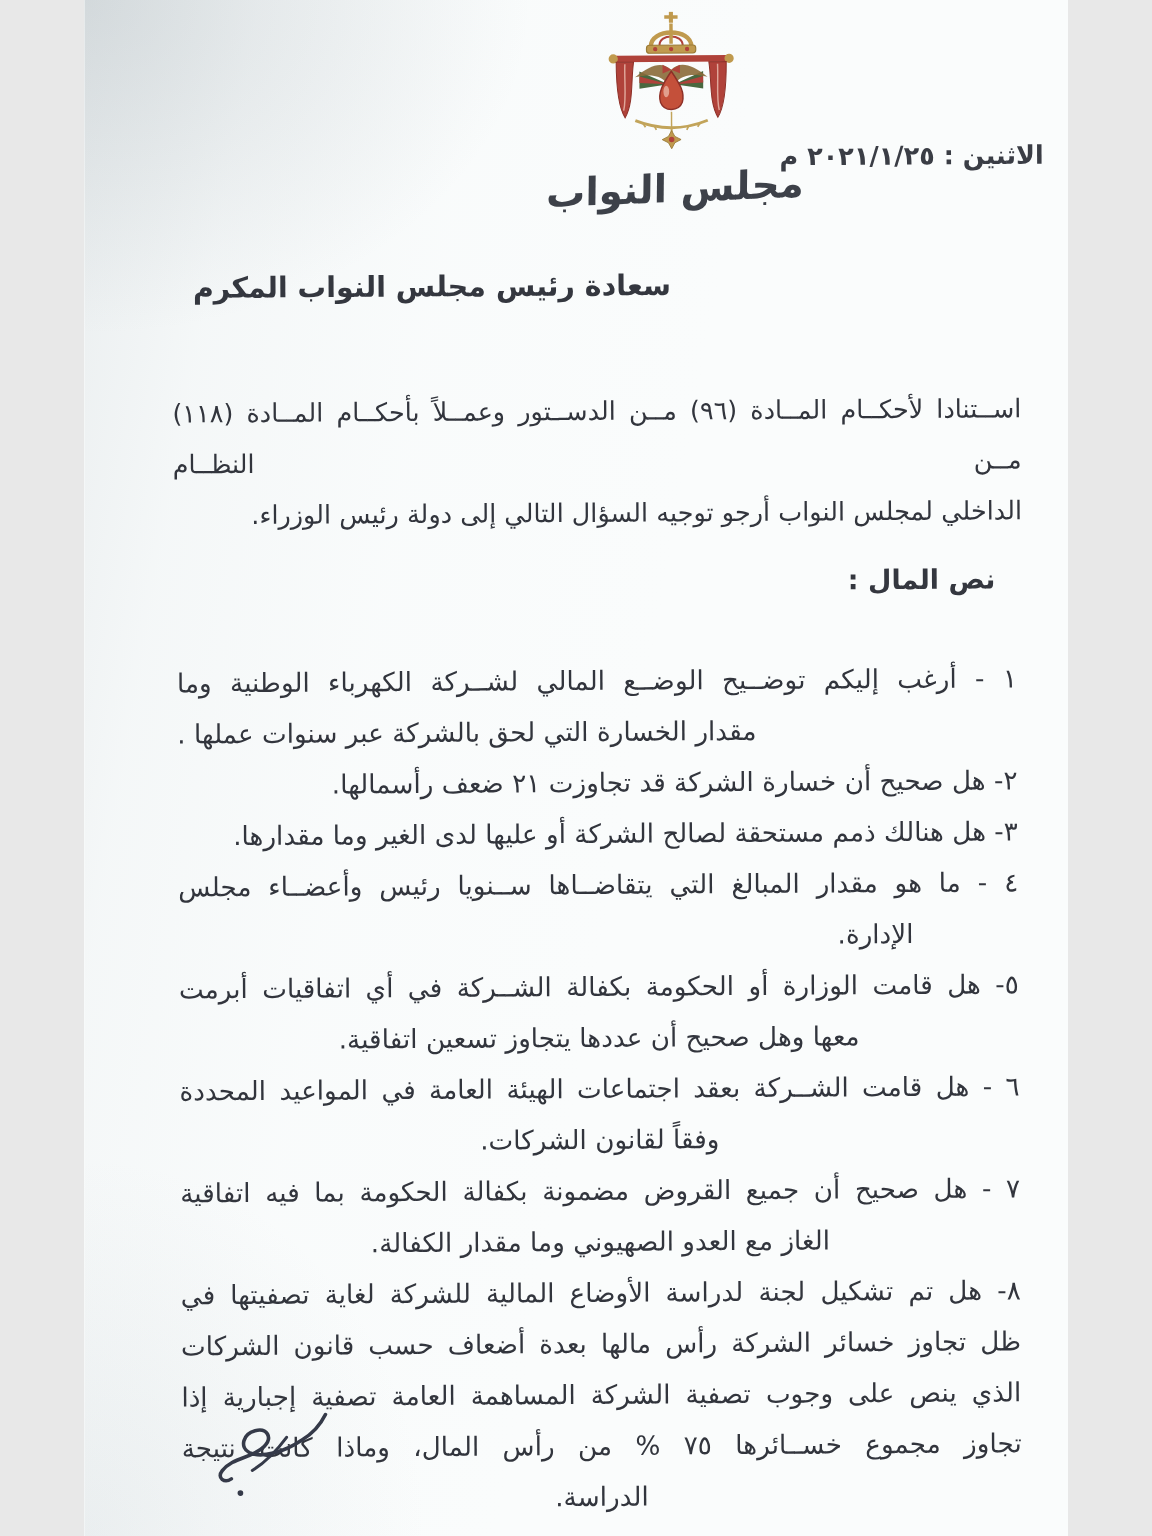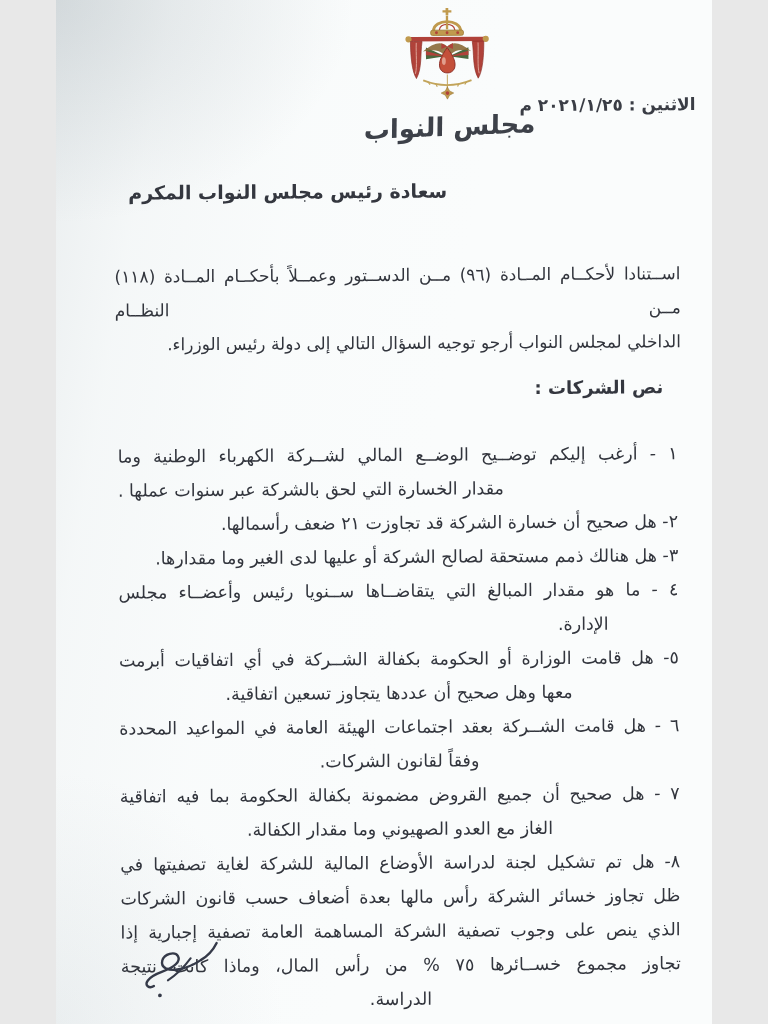--- a/index.html
+++ b/index.html
@@ -104,21 +104,21 @@
 
     <div class="callig">مجلس النواب</div>
 
     <div class="salut">سعادة رئيس مجلس النواب المكرم</div>
 
     <div class="intro">
       <p class="ln j">اســتنادا لأحكــام المــادة (٩٦) مــن الدســتور وعمــلاً بأحكــام المــادة (١١٨) مــن النظــام</p>
       <p class="ln r">الداخلي لمجلس النواب أرجو توجيه السؤال التالي إلى دولة رئيس الوزراء.</p>
     </div>
 
-    <div class="qhead">نص الشركات :</div>
+    <div class="qhead">نص المال :</div>
 
     <div class="list">
       <p class="ln j">١ - أرغب إليكم توضــيح الوضــع المالي لشــركة الكهرباء الوطنية وما</p>
       <p class="ln l">مقدار الخسارة التي لحق بالشركة عبر سنوات عملها .</p>
       <p class="ln r">٢- هل صحيح أن خسارة الشركة قد تجاوزت ٢١ ضعف رأسمالها.</p>
       <p class="ln r">٣- هل هنالك ذمم مستحقة لصالح الشركة أو عليها لدى الغير وما مقدارها.</p>
       <p class="ln j">٤ - ما هو مقدار المبالغ التي يتقاضــاها ســنويا رئيس وأعضــاء مجلس</p>
       <p class="ln ri">الإدارة.</p>
       <p class="ln j">٥- هل قامت الوزارة أو الحكومة بكفالة الشــركة في أي اتفاقيات أبرمت</p>
       <p class="ln c">معها وهل صحيح أن عددها يتجاوز تسعين اتفاقية.</p>

